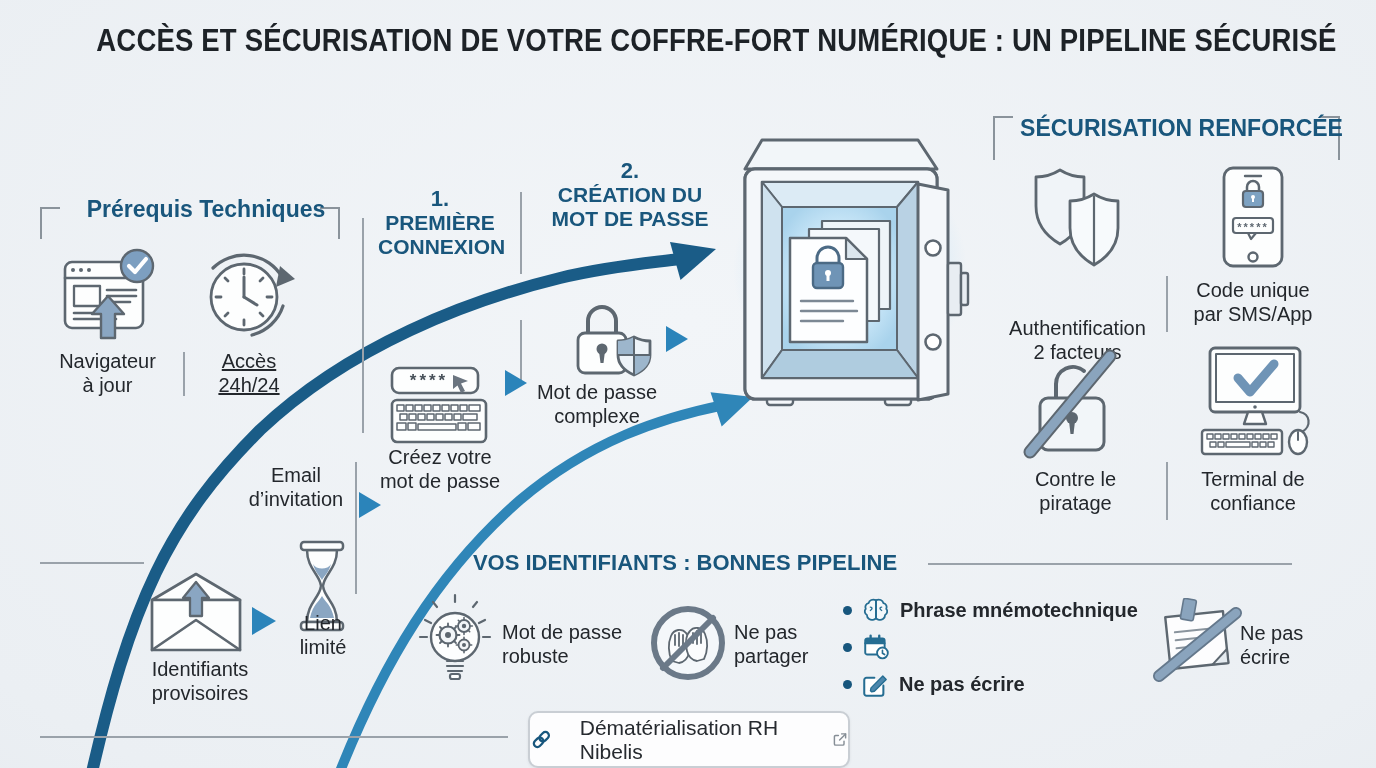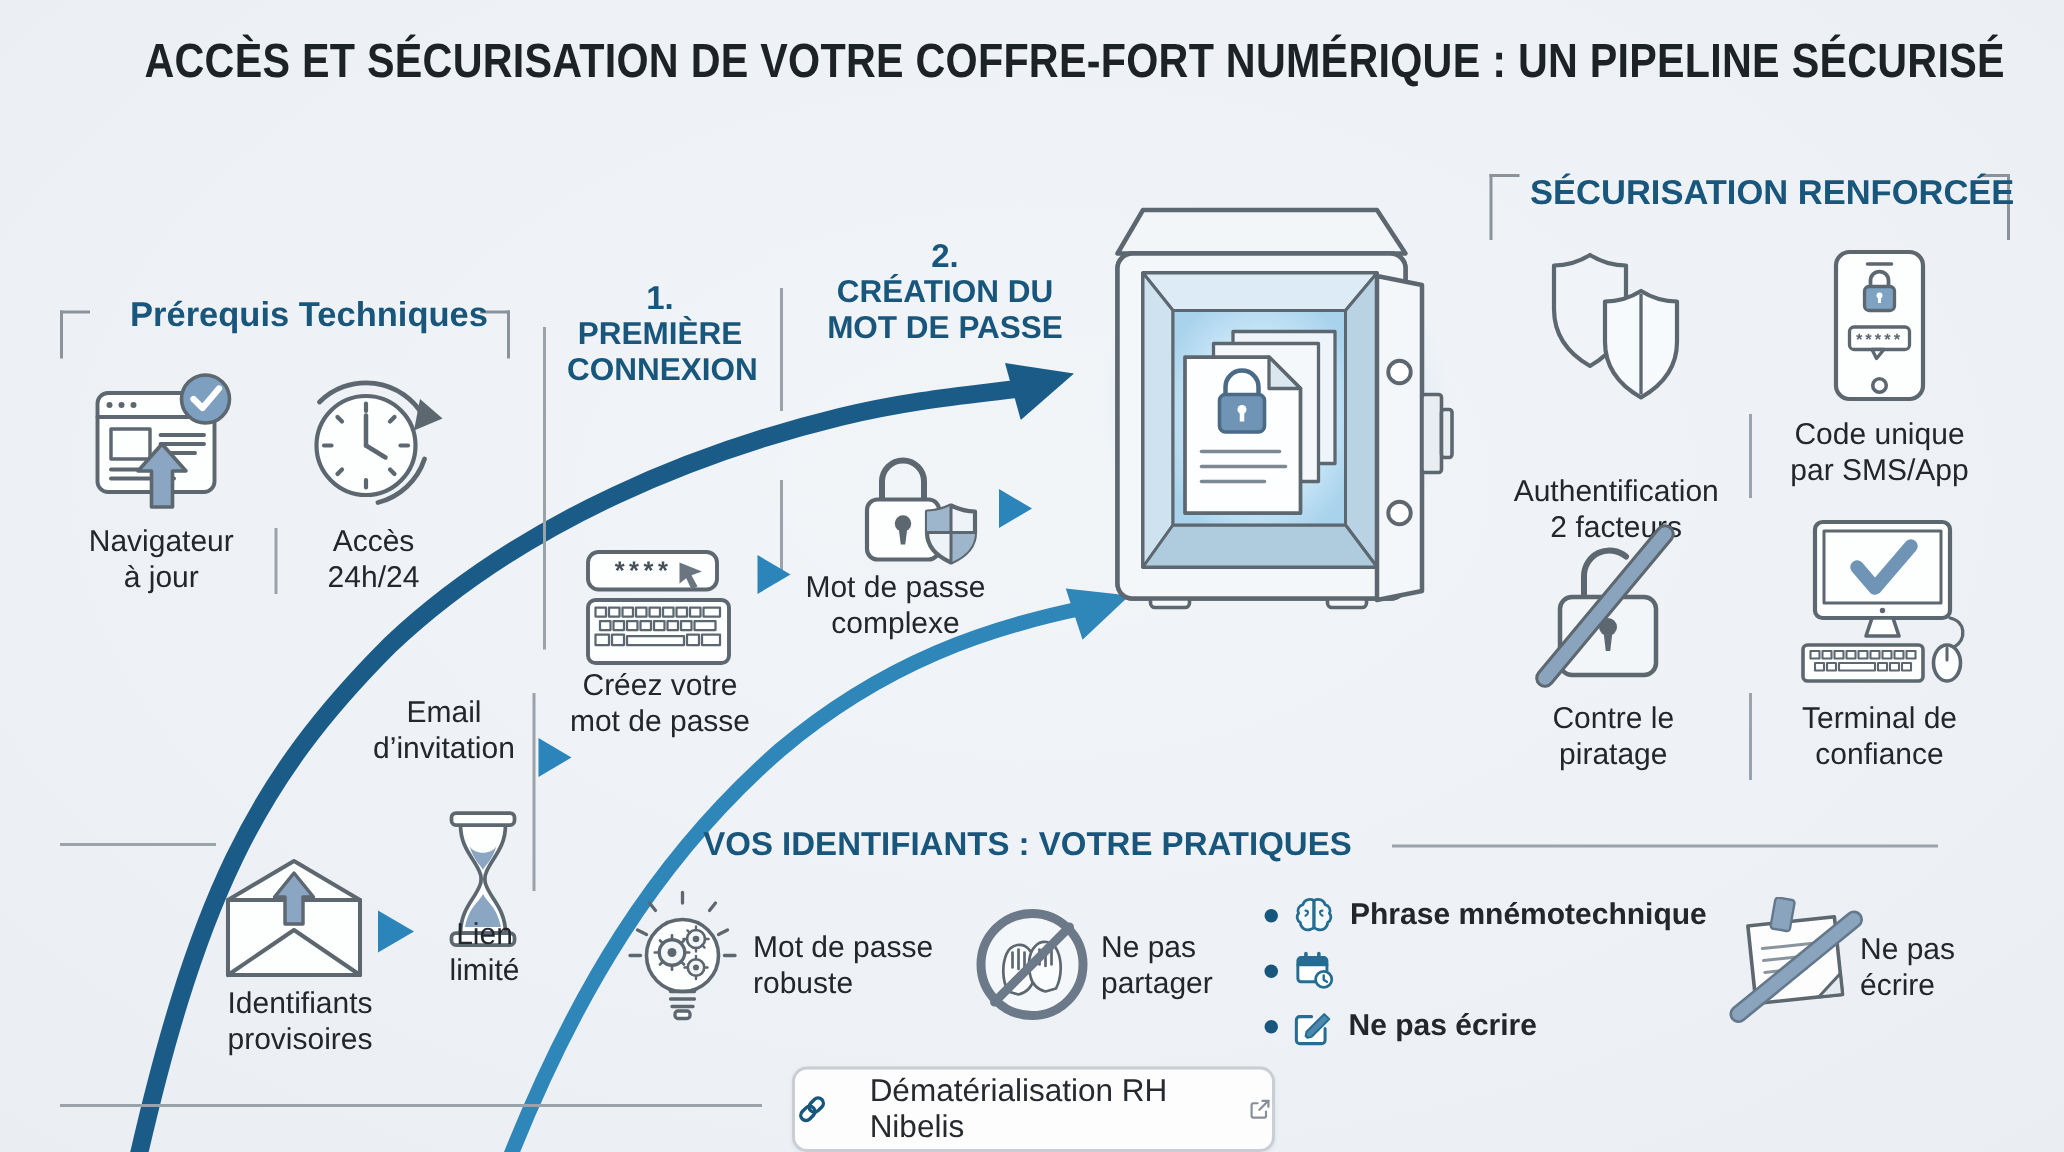--- a/index.html
+++ b/index.html
@@ -83,21 +83,21 @@
       <line x1="62" y1="38" x2="65" y2="35"></line>
     <line x1="46" y1="54" x2="46" y2="34" stroke-width="3"></line>
     <line x1="46" y1="54" x2="59" y2="62" stroke-width="3"></line>
     <path d="M 15 25 A 44 44 0 0 1 84 34" stroke-width="3.2"></path>
     <polygon points="82,23 97,36 78,44" fill="#5d6770" stroke="none"></polygon>
     <path d="M 85 63 A 44 44 0 0 1 54 92" stroke-width="3.2"></path>
   </svg>
 
   <div class="abs lbl" style="left:45px;top:350px;width:125px;">Navigateur
 à jour</div>
-  <div class="abs lbl" style="left:188px;top:350px;width:122px;">Accès
+  <div class="abs lbl" style="left:188px;top:350px;width:122px;text-decoration:underline;">Accès
 24h/24</div>
 
   <div class="abs divider" style="left:183px;top:352px;width:2px;height:44px;"></div>
   <div class="abs divider" style="left:362px;top:218px;width:2px;height:215px;"></div>
   <div class="abs divider" style="left:520px;top:192px;width:2px;height:82px;"></div>
   <div class="abs divider" style="left:520px;top:320px;width:2px;height:62px;"></div>
   <div class="abs divider" style="left:355px;top:462px;width:2px;height:132px;"></div>
   <div class="abs divider" style="left:40px;top:562px;width:104px;height:2px;"></div>
   <div class="abs divider" style="left:40px;top:736px;width:468px;height:2px;"></div>
 
@@ -295,21 +295,21 @@
     <ellipse cx="100" cy="100" rx="9" ry="12" fill="#fdfefe" stroke-width="2.4"></ellipse>
     <line x1="100" y1="90" x2="100" y2="98" stroke-width="2"></line>
   </svg>
 
   <div class="abs lbl" style="left:1008px;top:468px;width:135px;">Contre le
 piratage</div>
   <div class="abs lbl" style="left:1180px;top:468px;width:146px;">Terminal de
 confiance</div>
   <div class="abs divider" style="left:1166px;top:462px;width:2px;height:58px;"></div>
 
-  <div class="abs hdr" style="left:455px;top:550px;width:460px;font-size:22px;">VOS IDENTIFIANTS : VOTRE PRATIQUES</div>
+  <div class="abs hdr" style="left:455px;top:550px;width:460px;font-size:22px;">VOS IDENTIFIANTS : BONNES PIPELINE</div>
   <div class="abs divider" style="left:928px;top:563px;width:364px;height:2px;"></div>
 
   <svg class="abs" style="left:418px;top:593px;" width="74" height="96" viewBox="0 0 74 96" fill="none" stroke="#5d6770" stroke-width="2.2" stroke-linecap="round" stroke-linejoin="round">
     <line x1="37" y1="2" x2="37" y2="9"></line>
       <line x1="15" y1="9" x2="19" y2="14"></line>
       <line x1="59" y1="9" x2="55" y2="14"></line>
     <line x1="7" y1="27" x2="13" y2="30"></line>
       <line x1="67" y1="27" x2="61" y2="30"></line>
     <line x1="2" y1="44" x2="9" y2="44"></line>
       <line x1="65" y1="44" x2="72" y2="44"></line>

